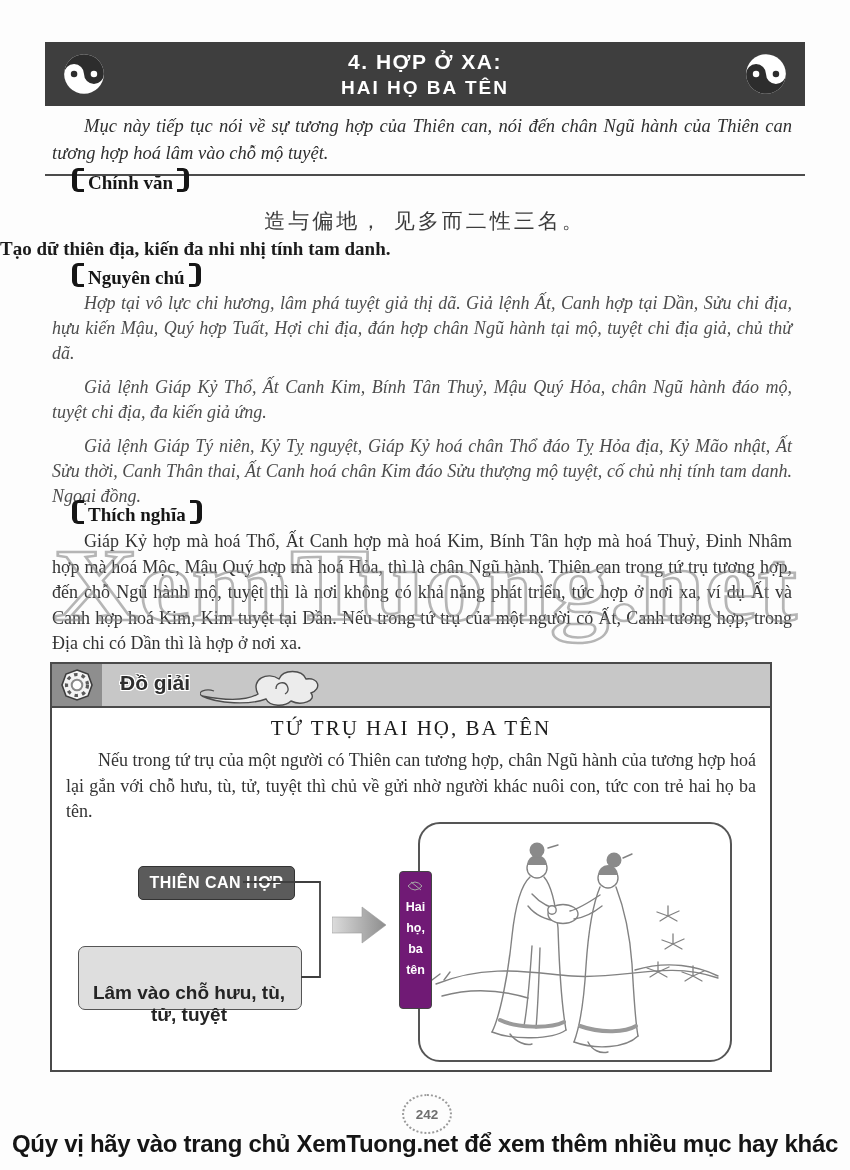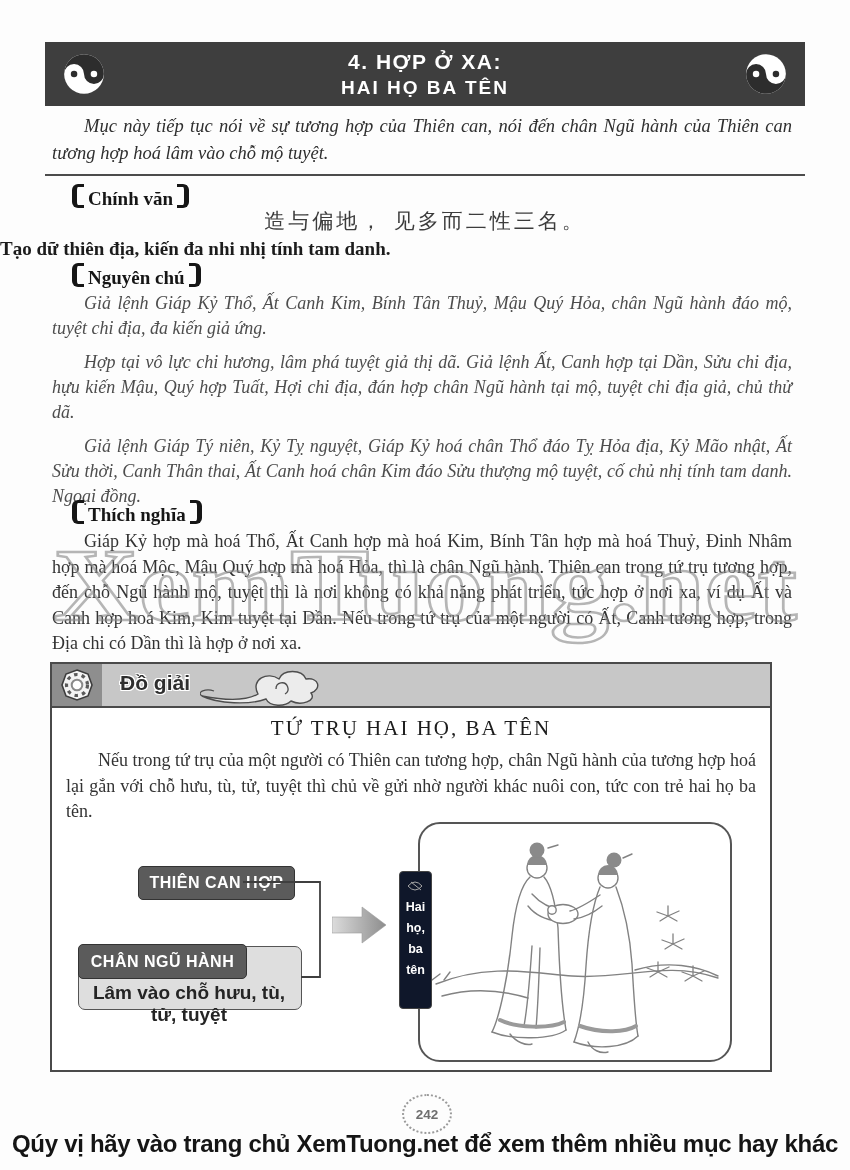--- a/index.html
+++ b/index.html
@@ -57,21 +57,21 @@
          font-family:"Liberation Sans",sans-serif;font-weight:bold;font-size:16px;letter-spacing:.5px;margin-left:48px;}
   .dbox2{position:absolute;left:78px;top:946px;width:222px;height:62px;background:#dedede;
          border:1.5px solid #555;border-radius:7px;}
   .dbox2-chip{position:absolute;left:78px;top:944px;width:167px;height:33px;background:#5b5b5b;border:1px solid #333;
          border-radius:5px;display:flex;align-items:center;justify-content:center;color:#fff;z-index:3;
          font-family:"Liberation Sans",sans-serif;font-weight:bold;font-size:16px;letter-spacing:.5px;}
   .dbox2-note{position:absolute;left:82px;top:982px;width:214px;text-align:center;z-index:3;
          font-family:"Liberation Sans",sans-serif;font-weight:bold;font-size:19px;color:#242424;}
   .connector{position:absolute;left:243px;top:876px;}
   .arrow{position:absolute;left:332px;top:904px;}
-  .target{position:absolute;left:399px;top:871px;width:33px;height:138px;background:#0f172a;border:1px solid #444;
+  .target{position:absolute;left:399px;top:871px;width:33px;height:138px;background:#701a75;border:1px solid #444;
           border-radius:4px;z-index:4;display:flex;flex-direction:column;align-items:center;
           justify-content:flex-start;padding-top:28px;box-sizing:border-box;gap:7px;
           font-family:"Liberation Sans",sans-serif;font-weight:bold;font-size:12.5px;color:#fff;}
   .target .swirl{position:absolute;top:6px;left:6px;}
   .illus-frame{position:absolute;left:418px;top:822px;width:310px;height:236px;border:2px solid #555;
                border-radius:22px;background:#fff;z-index:2;overflow:hidden;}
   
   .pagenum{position:absolute;left:402px;top:1094px;width:46px;height:36px;border:2px dotted #9a9a9a;
            border-radius:50%;display:flex;align-items:center;justify-content:center;
            font-size:13.5px;font-weight:bold;color:#6e6e6e;font-family:"Liberation Sans",sans-serif;}
@@ -103,32 +103,32 @@
         <path d="M22,3 a19,19 0 0 1 0,38 a9.5,9.5 0 0 1 0,-19 a9.5,9.5 0 0 0 0,-19 z" fill="#2d2d2d"></path>
         <circle cx="22" cy="12.5" r="3.1" fill="#2d2d2d"></circle>
         <circle cx="22" cy="31.5" r="3.1" fill="#fff"></circle>
       </g>
     </svg>
   </div>
 
   <div class="intro">Mục này tiếp tục nói về sự tương hợp của Thiên can, nói đến chân Ngũ hành của Thiên can tương hợp hoá lâm vào chỗ mộ tuyệt.</div>
   <div class="rule"></div>
 
-  <div class="hd" style="top:184px;">
+  <div class="hd" style="top:168px;">
     <span class="lens lens-l"></span><span>Chính văn</span><span class="lens lens-r"></span>
   </div>
   <div class="chinese">造与偏地， 见多而二性三名。</div>
   <div class="translit">Tạo dữ thiên địa, kiến đa nhi nhị tính tam danh.</div>
 
   <div class="hd" style="top:263px;">
     <span class="lens lens-l"></span><span>Nguyên chú</span><span class="lens lens-r"></span>
   </div>
   <div class="nguyenchu">
+    <p>Hợp tại vô lực chi hương, lâm phá tuyệt giả thị dã. Giả lệnh Ất, Canh hợp tại Dần, Sửu chi địa, hựu kiến Mậu, Quý hợp Tuất, Hợi chi địa, đán hợp chân Ngũ hành tại mộ, tuyệt chi địa giả, chủ thử dã.</p>
     <p>Giả lệnh Giáp Kỷ Thổ, Ất Canh Kim, Bính Tân Thuỷ, Mậu Quý Hỏa, chân Ngũ hành đáo mộ, tuyệt chi địa, đa kiến giả ứng.</p>
-    <p>Hợp tại vô lực chi hương, lâm phá tuyệt giả thị dã. Giả lệnh Ất, Canh hợp tại Dần, Sửu chi địa, hựu kiến Mậu, Quý hợp Tuất, Hợi chi địa, đán hợp chân Ngũ hành tại mộ, tuyệt chi địa giả, chủ thử dã.</p>
     <p>Giả lệnh Giáp Tý niên, Kỷ Tỵ nguyệt, Giáp Kỷ hoá chân Thổ đáo Tỵ Hỏa địa, Kỷ Mão nhật, Ất Sửu thời, Canh Thân thai, Ất Canh hoá chân Kim đáo Sửu thượng mộ tuyệt, cố chủ nhị tính tam danh. Ngoại đồng.</p>
   </div>
 
   <div class="hd" style="top:500px;">
     <span class="lens lens-l"></span><span>Thích nghĩa</span><span class="lens lens-r"></span>
   </div>
   <div class="thichnghia">Giáp Kỷ hợp mà hoá Thổ, Ất Canh hợp mà hoá Kim, Bính Tân hợp mà hoá Thuỷ, Đinh Nhâm hợp mà hoá Mộc, Mậu Quý hợp mà hoá Hỏa, thì là chân Ngũ hành. Thiên can trong tứ trụ tương hợp, đến chỗ Ngũ hành mộ, tuyệt thì là nơi không có khả năng phát triển, tức hợp ở nơi xa, ví dụ Ất và Canh hợp hoá Kim, Kim tuyệt tại Dần. Nếu trong tứ trụ của một người có Ất, Canh tương hợp, trong Địa chi có Dần thì là hợp ở nơi xa.</div>
 
   <svg class="watermark" width="760" height="155">
     <text x="8" y="115" font-family="Liberation Serif, serif" font-weight="bold" font-size="104" fill="none" stroke="#8a8a8a" stroke-width="2.4" textLength="744" lengthAdjust="spacingAndGlyphs">XemTuong.net</text>
@@ -149,21 +149,20 @@
         <path d="M76,23 a6,6 0 1 1 9,5" fill="none" stroke="#4d4d4d" stroke-width="1.3"></path>
         <path d="M2,30 C-4,26 6,22 14,25" fill="none" stroke="#4d4d4d" stroke-width="1.2"></path>
       </svg>
     </div>
     <div class="dgtitle">TỨ TRỤ HAI HỌ, BA TÊN</div>
     <div class="dgpara">Nếu trong tứ trụ của một người có Thiên can tương hợp, chân Ngũ hành của tương hợp hoá lại gắn với chỗ hưu, tù, tử, tuyệt thì chủ về gửi nhờ người khác nuôi con, tức con trẻ hai họ ba tên.</div>
   </div>
 
   <div class="dbox1">THIÊN CAN HỢP</div>
   <div class="dbox2"></div>
-  <div class="dbox2-chip">CHÂN NGŨ HÀNH</div>
   <div class="dbox2-note">Lâm vào chỗ hưu, tù, tử, tuyệt</div>
 
   <svg class="connector" width="82" height="108">
     <polyline points="0,6 77,6 77,101 58,101" fill="none" stroke="#3f3f3f" stroke-width="1.8"></polyline>
   </svg>
 
   <svg class="arrow" width="56" height="42">
     <defs>
       <linearGradient id="ag" x1="0" y1="0" x2="1" y2="0">
         <stop offset="0" stop-color="#dcdcdc"></stop>

